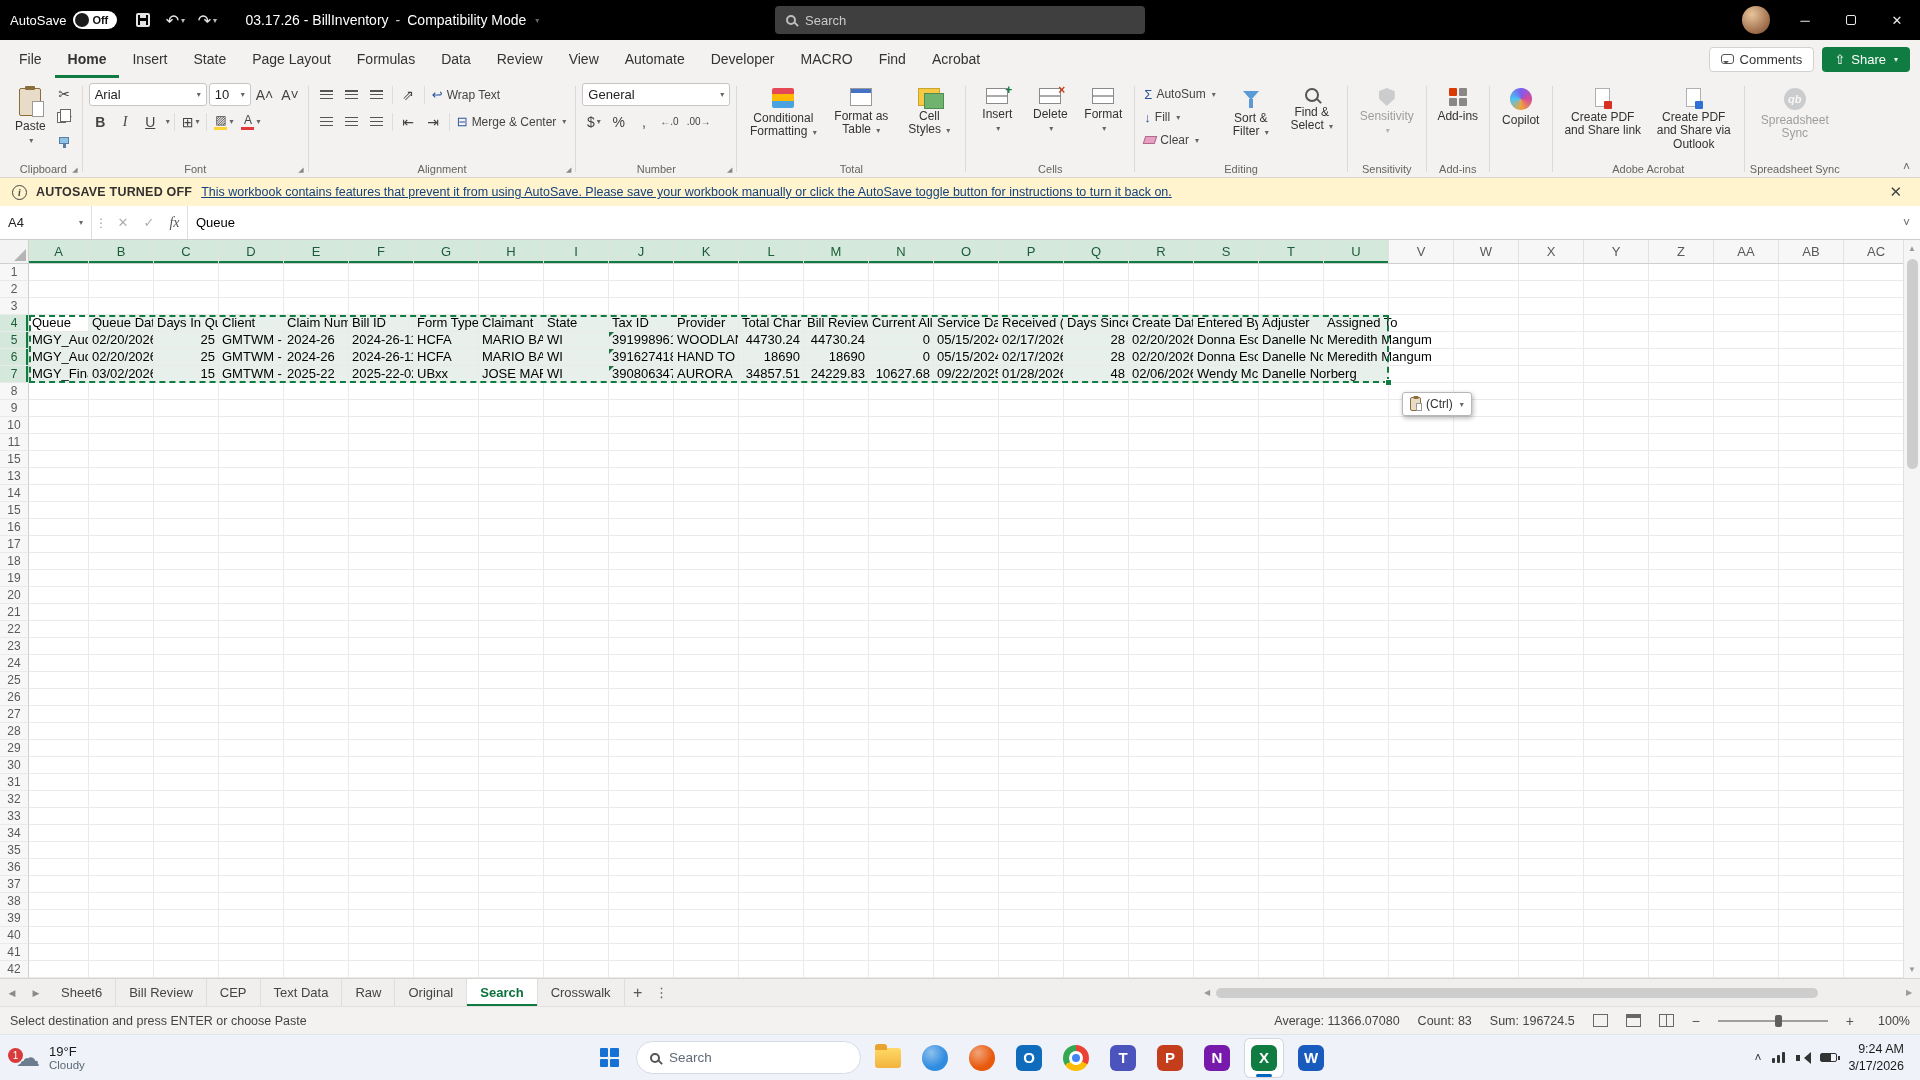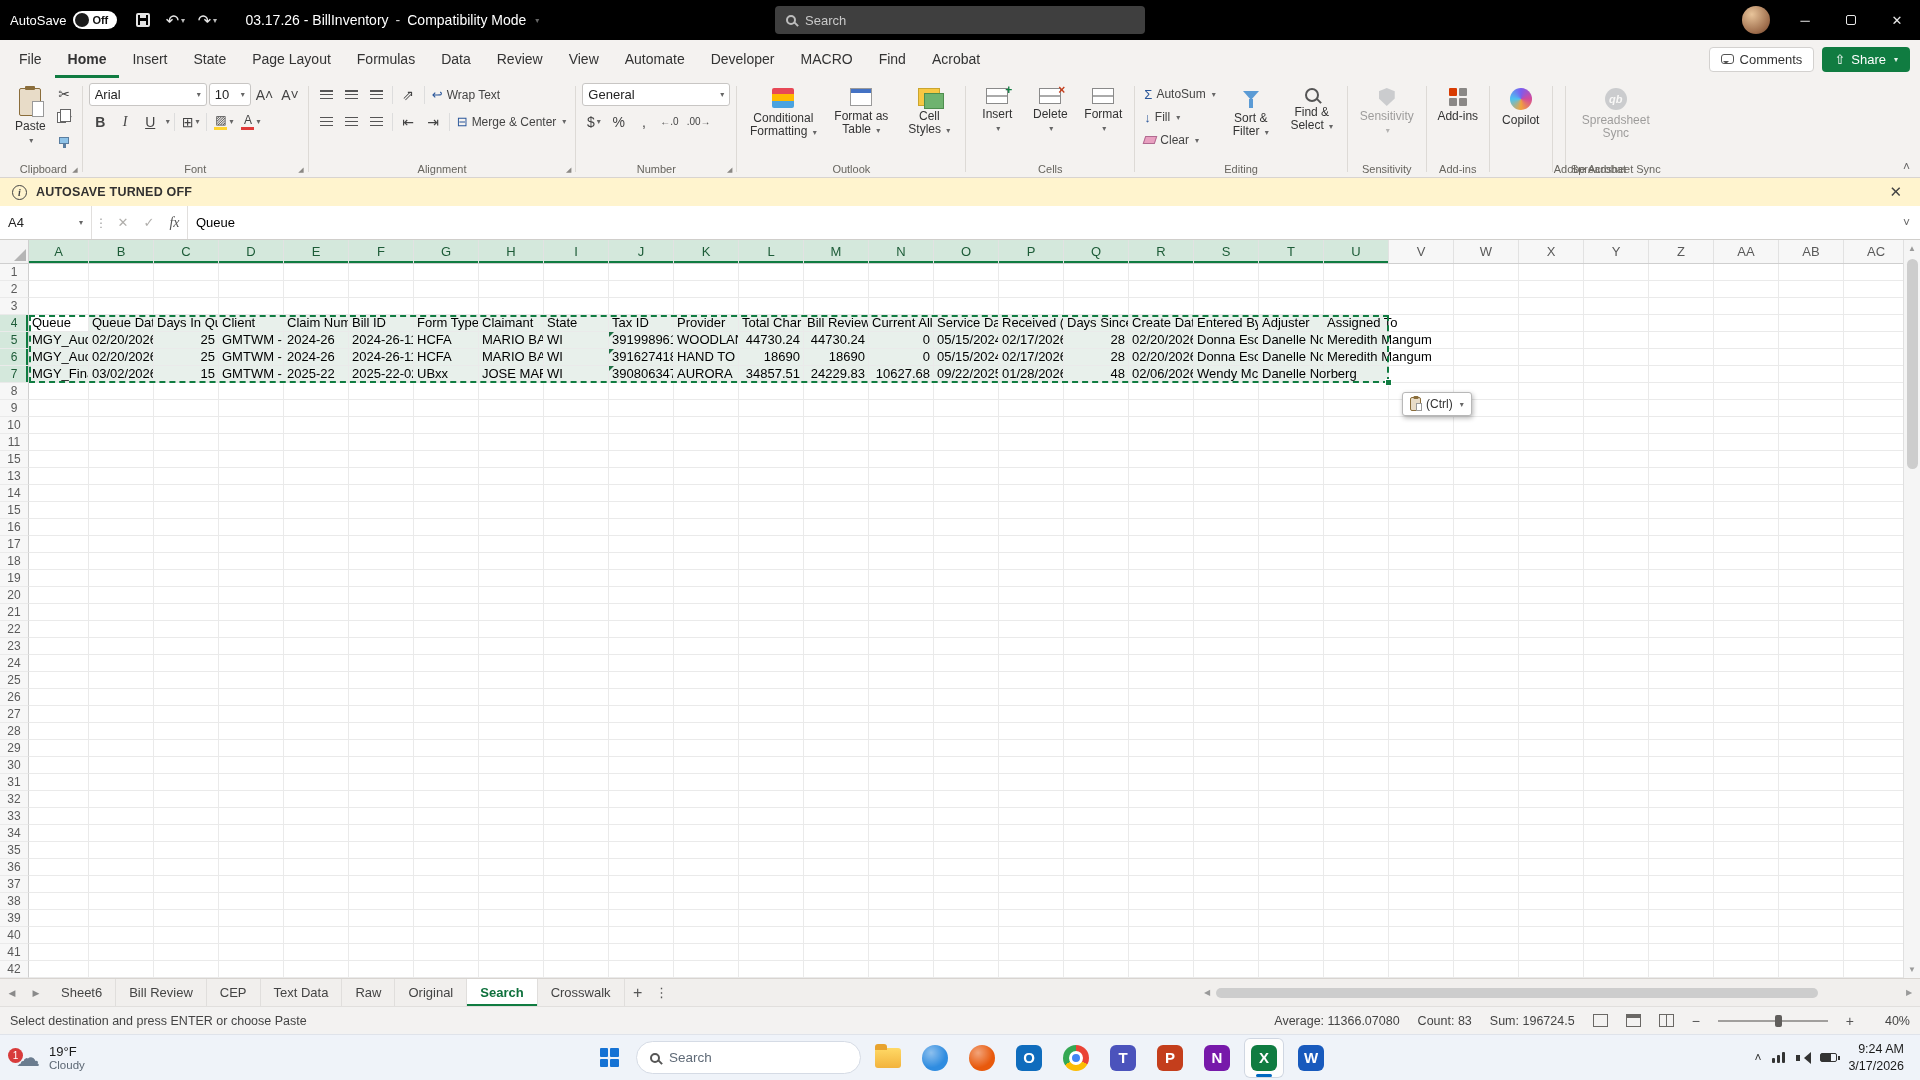--- a/index.html
+++ b/index.html
@@ -425,21 +425,21 @@
       </div>
       <div class="bbtn w64">
         <span class="ic-fat"></span>
         <span class="blabel"><span>Format as Table</span> <span class="chev">▾</span></span>
       </div>
       <div class="bbtn w54">
         <span class="ic-cs"></span>
         <span class="blabel"><span>Cell Styles</span> <span class="chev">▾</span></span>
       </div>
     </div>
-    <span class="rg-label">Outlook</span>
+    <span class="rg-label">Total</span>
   </div>
   <div class="rsep"></div>
 
   <div class="rgroup">
     <div class="rg-content">
       <div class="bbtn w48">
         <span class="ic-cells">
             <span class="badge plus">+</span>
           </span>
         <span class="blabel"><span>Insert</span><br><span class="chev">▾</span></span>
@@ -522,40 +522,51 @@
     <div class="rg-content">
       <div class="bbtn w48">
         <span class="ic-copilot"></span>
         <span class="blabel">Copilot</span>
       </div>
     </div>
   </div>
   <div class="rsep"></div>
 
   <div class="rgroup">
+    <div class="rg-content">
+      <div class="bbtn w84">
+        <span class="ic-pdf"></span>
+        <span class="blabel">Create PDF and Share link</span>
+      </div>
+      <div class="bbtn w84">
+        <span class="ic-pdf mail"></span>
+        <span class="blabel">Create PDF and Share via Outlook</span>
+      </div>
+    </div>
     <span class="rg-label">Adobe Acrobat</span>
   </div>
   <div class="rsep"></div>
 
   <div class="rgroup">
     <div class="rg-content">
       <div class="bbtn wq disabled">
         <span class="ic-qb">qb</span>
         <span class="blabel">Spreadsheet Sync</span>
       </div>
     </div>
     <span class="rg-label">Spreadsheet Sync</span>
   </div>
 
   <span class="ribbon-collapse">˄</span>
 </div>
 
 <div class="warnbar">
   <span class="ic-info">i</span>
   <span class="warn-badge">AUTOSAVE TURNED OFF</span>
+  <span class="warn-link">This workbook contains features that prevent it from using AutoSave. Please save your workbook manually or click the AutoSave toggle button for instructions to turn it back on.</span>
   <span class="warn-close">✕</span>
 </div>
 
 <div class="formula-bar">
   <div class="name-box">
     <span>A4</span>
     <span class="chev">▾</span>
   </div>
   <span class="fb-dots">⋮</span>
   <span class="fb-btn dim">✕</span>
@@ -1995,21 +2006,21 @@
     <span>Count: 83</span>
     <span>Sum: 196724.5</span>
     <span class="vic"></span>
     <span class="vic v2"></span>
     <span class="vic v3"></span>
     <span class="zoom-minus">−</span>
     <div class="zoomtrack">
         <div class="zoomthumb"></div>
       </div>
     <span class="zoom-plus">+</span>
-    <span class="zoom-label">40%</span>
+    <span class="zoom-label">100%</span>
   </div>
 </div>
 
 <div class="taskbar">
   <div class="weather">
     <span class="wbadge">1</span>
     <span class="wcloud">☁</span>
     <div>
       <div class="wtemp">19°F</div>
       <div class="wdesc">Cloudy</div>

